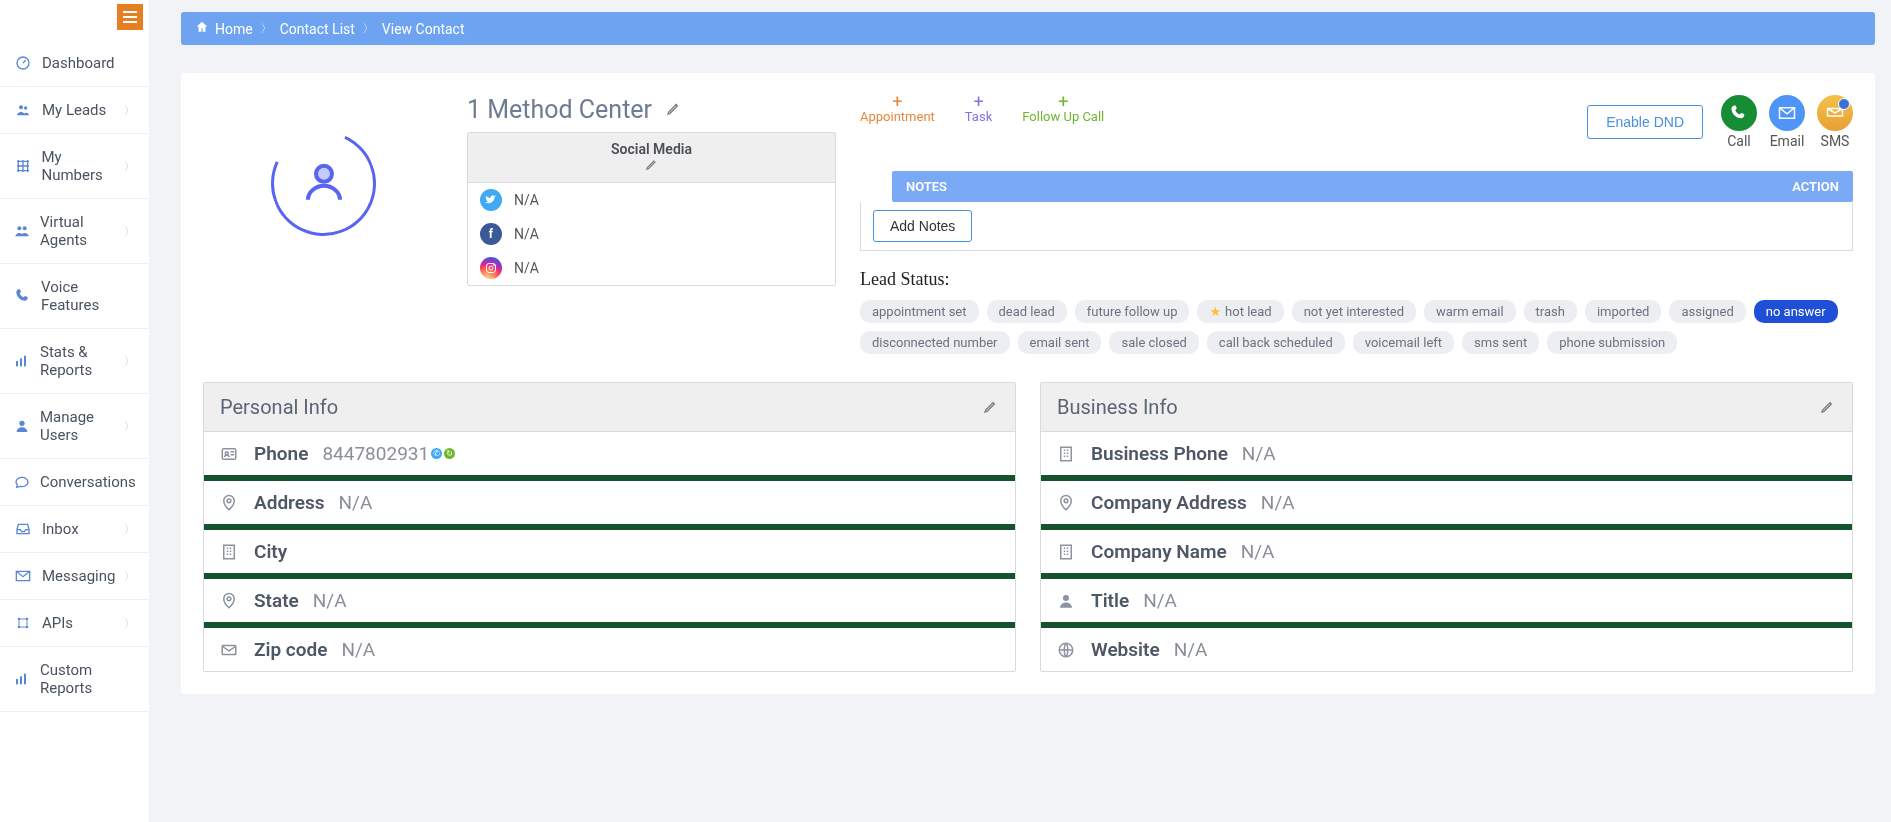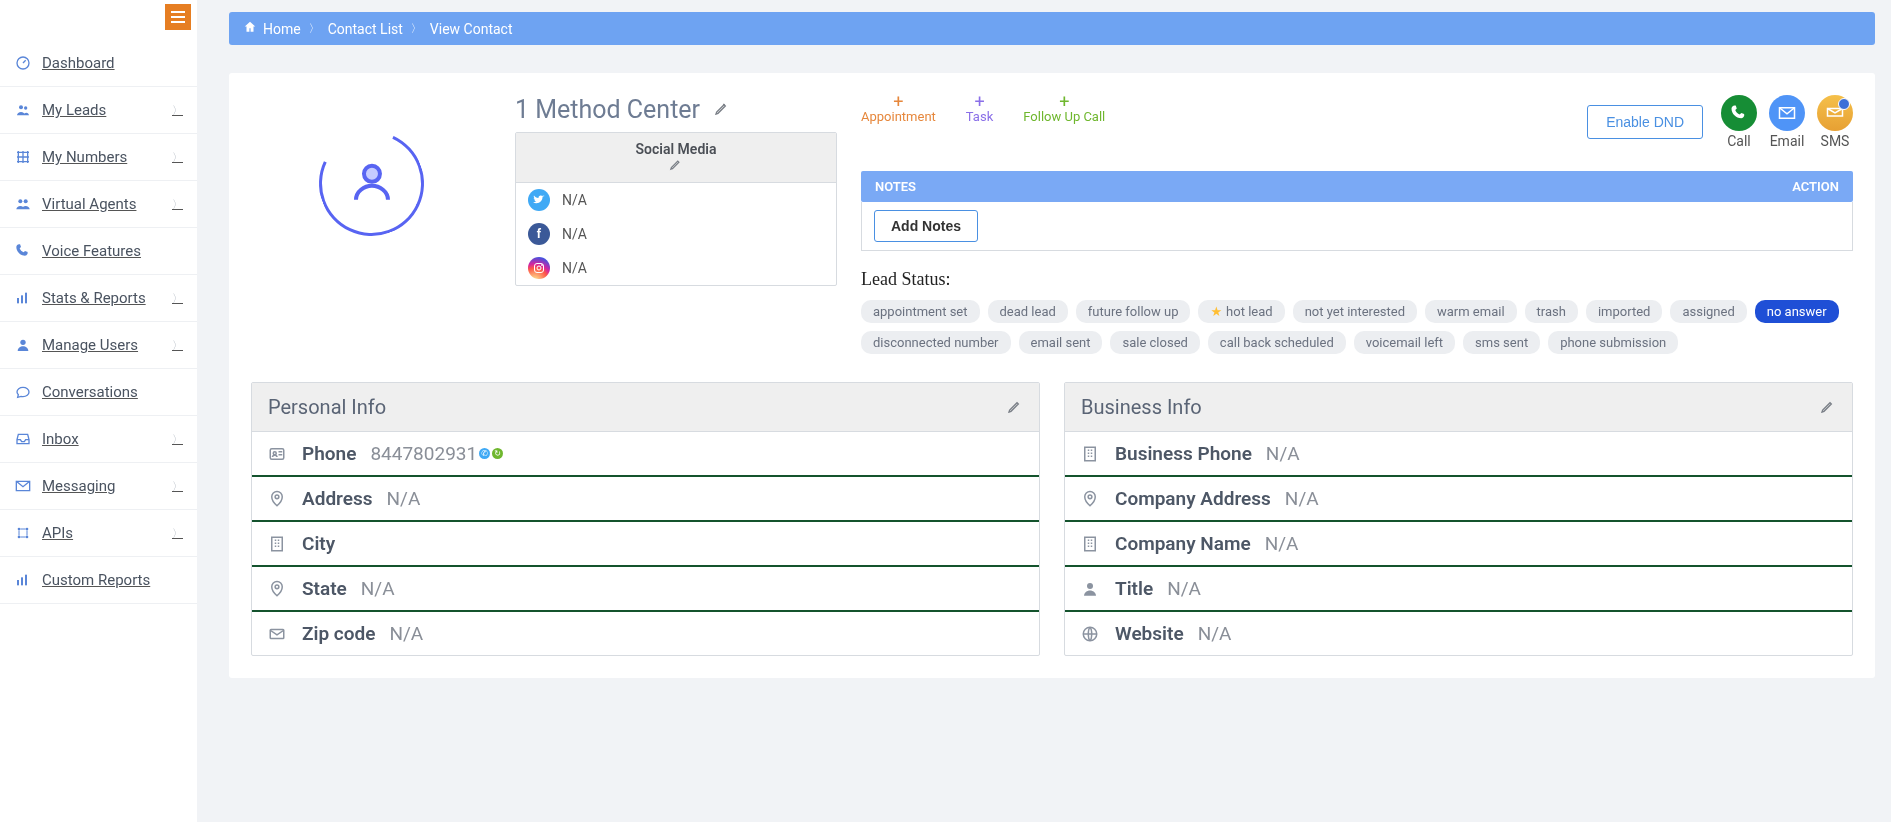--- a/index.html
+++ b/index.html
@@ -1,34 +1,34 @@
 <!DOCTYPE html>
 <html><head>
 <meta charset="utf-8">
 <style>
   * { box-sizing: border-box; margin: 0; padding: 0; }
   body { font-family: -apple-system, "Segoe UI", Roboto, "Helvetica Neue", Arial, sans-serif; font-size: 14px; color: #555; background: #f1f3f6; }
   .layout { display: flex; min-height: 100vh; }
-  .sidebar { width: 197px; background: #fff; flex-shrink: 0; text-decoration: underline; }
+  .sidebar { width: 149px; background: #fff; flex-shrink: 0; }
   .hamburger-wrap { display: flex; justify-content: flex-end; padding: 4px 6px 10px; }
   .hamburger { width: 26px; height: 26px; background: #e67e22; display: flex; flex-direction: column; justify-content: center; align-items: center; gap: 3px; cursor: pointer; }
   .hamburger span { display: block; width: 14px; height: 2px; background: #fff; }
   .nav-item { display: flex; align-items: center; padding: 14px 14px; border-bottom: 1px solid #eef0f3; cursor: pointer; color: #4a5360; font-size: 15px; }
   .nav-icon { width: 18px; margin-right: 10px; color: #5a86d8; display: inline-flex; justify-content: center; }
   .nav-chevron { margin-left: auto; color: #b9bfc8; font-size: 11px; }
   .main { flex: 1; padding: 0 16px 20px 32px; }
   .breadcrumb { background: #6ea3f2; color: #fff; padding: 8px 14px; border-radius: 3px; margin-top: 12px; display: flex; align-items: center; font-size: 14px; }
   .breadcrumb .sep { margin: 0 8px; opacity: .9; font-size: 11px; }
   .breadcrumb .home-ico { margin-right: 6px; }
   .content { background: #fff; margin-top: 28px; padding: 22px; border-radius: 3px; }
   .top-row { display: flex; gap: 24px; }
   .col-avatar { width: 240px; display: flex; justify-content: center; padding-top: 36px; }
   .avatar-ring { width: 105px; height: 105px; border-radius: 50%; border: 3px solid #5864f2; border-top-color: transparent; transform: rotate(-20deg); display: flex; align-items: center; justify-content: center; }
   .avatar-inner { transform: rotate(20deg); }
-  .col-namecard { width: 322px; }
+  .col-namecard { width: 369px; }
   .name-line { display: flex; align-items: center; gap: 14px; margin-bottom: 8px; }
   .contact-name { font-size: 25px; color: #6e7c93; font-weight: 400; }
   .pencil { color: #8a8f98; cursor: pointer; }
   .social-box { border: 1px solid #d7dbe0; border-radius: 2px; }
   .social-head { background: #efefef; padding: 8px 12px; font-weight: 600; color: #4b4f56; display: flex; align-items: center; justify-content: space-between; border-bottom: 1px solid #d7dbe0; flex-direction: column; }
   .social-row { display: flex; align-items: center; padding: 6px 12px; gap: 12px; }
   .sm-ico { width: 22px; height: 22px; border-radius: 50%; display: inline-flex; align-items: center; justify-content: center; color: #fff; font-size: 12px; font-weight: 700; }
   .twitter { background: #3fa9f5; }
   .facebook { background: #3b5998; }
   .instagram { background: radial-gradient(circle at 30% 110%, #fdf497 0%, #fd5949 45%, #d6249f 60%, #285AEB 90%); }
@@ -41,33 +41,33 @@
   .qa-task { color: #8a6fe8; }
   .qa-follow { color: #6fb72e; }
   .dnd-btn { margin-left: auto; border: 1px solid #4a90e2; color: #4a90e2; background: #fff; padding: 8px 18px; border-radius: 3px; cursor: pointer; align-self: center; font-size: 14px; }
   .comm-icons { display: flex; gap: 12px; align-self: flex-start; }
   .comm { text-align: center; }
   .comm-circle { width: 36px; height: 36px; border-radius: 50%; display: inline-flex; align-items: center; justify-content: center; color: #fff; margin-bottom: 2px; cursor: pointer; }
   .c-call { background: #168d35; }
   .c-email { background: #4f94f7; }
   .c-sms { background: linear-gradient(#f5c04a,#e7a033); position: relative; }
   .c-sms::after { content:""; position:absolute; top:3px; right:3px; width:10px; height:10px; background:#3b6fd8; border-radius:50%; border:1px solid #fff; }
-  .notes-bar { background: #7aa9f5; color: #fff; display: flex; padding: 8px 14px; margin-top: 22px; font-weight: 600; font-size: 13px; border-radius: 2px; }
+  .notes-bar { background: #7aa9f5; color: #fff; display: flex; padding: 8px 14px; margin-top: 22px; font-weight: 600; font-size: 13px; border-radius: 2px; margin-left: 32px; }
   .notes-bar .right { margin-left: auto; }
   .add-notes-wrap { border: 1px solid #d7dbe0; border-top: none; padding: 8px 12px; }
-  .add-notes-btn { border: 1px solid #4a90e2; color: #333; background: #fff; padding: 7px 16px; border-radius: 3px; cursor: pointer; font-size: 14px; font-weight: bold; }
+  .add-notes-btn { border: 1px solid #4a90e2; color: #333; background: #fff; padding: 7px 16px; border-radius: 3px; cursor: pointer; font-size: 14px; }
   .lead-status-lbl { margin-top: 18px; font-size: 18px; color: #222; font-family: Georgia, serif; }
   .tags { margin-top: 10px; display: flex; flex-wrap: wrap; gap: 8px; }
   .tag { background: #eceef1; color: #6b7280; padding: 4px 12px; border-radius: 10px; font-size: 13px; cursor: pointer; display:inline-flex; align-items:center; gap:4px; }
   .tag.active { background: #1f4fd6; color: #fff; }
   .tag .star { color: #ffbe33; }
   .info-cards { display: flex; gap: 24px; margin-top: 28px; }
   .info-card { flex: 1; border: 1px solid #d7dbe0; border-radius: 2px; }
   .info-head { background: #efefef; padding: 12px 16px; font-size: 20px; color: #5a6475; display: flex; justify-content: space-between; align-items: center; border-bottom: 1px solid #d7dbe0; }
-  .info-row { display: flex; align-items: center; padding: 10px 16px; border-bottom: 2px solid #14532d; font-size: 19px; }
+  .info-row { display: flex; align-items: center; padding: 10px 16px; border-bottom: 6px solid #14532d; font-size: 19px; }
   .info-row:last-child { border-bottom: none; }
   .info-ico { width: 24px; color: #8b93a0; margin-right: 10px; display:inline-flex; }
   .info-label { color: #4d5766; font-weight: 600; margin-right: 14px; }
   .info-val { color: #8a8f98; }
   .phone-dots { display:inline-flex; gap:2px; margin-left:2px; }
   .pd { width:11px; height:11px; border-radius:50%; display:inline-flex; align-items:center; justify-content:center; font-size:8px; color:#fff; }
   .pd1 { background:#3fa9f5; }
   .pd2 { background:#6fb72e; }
 </style>
 </head>

